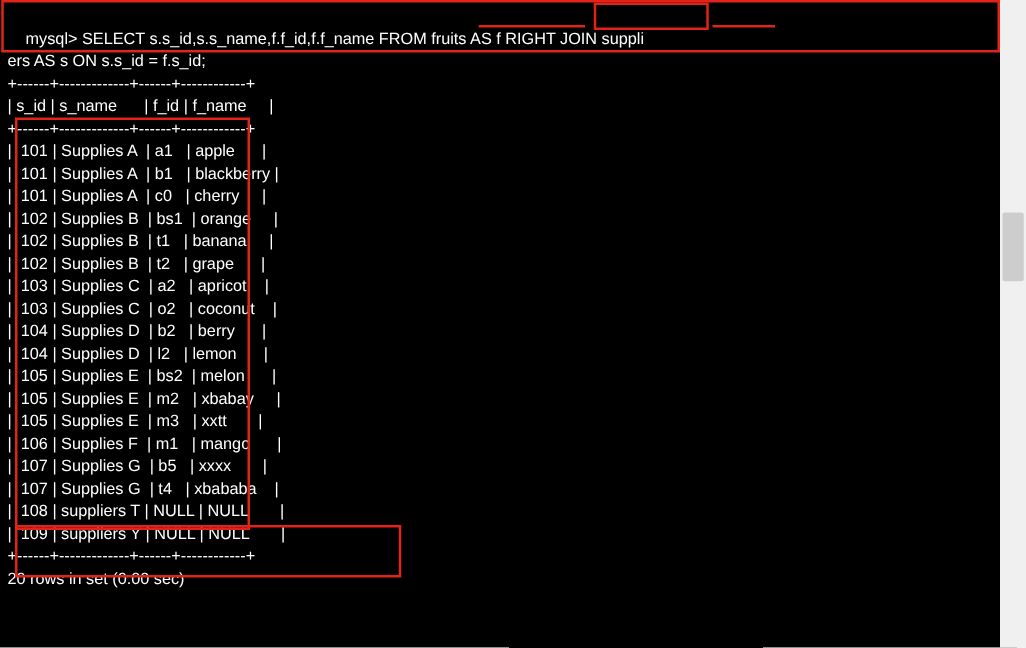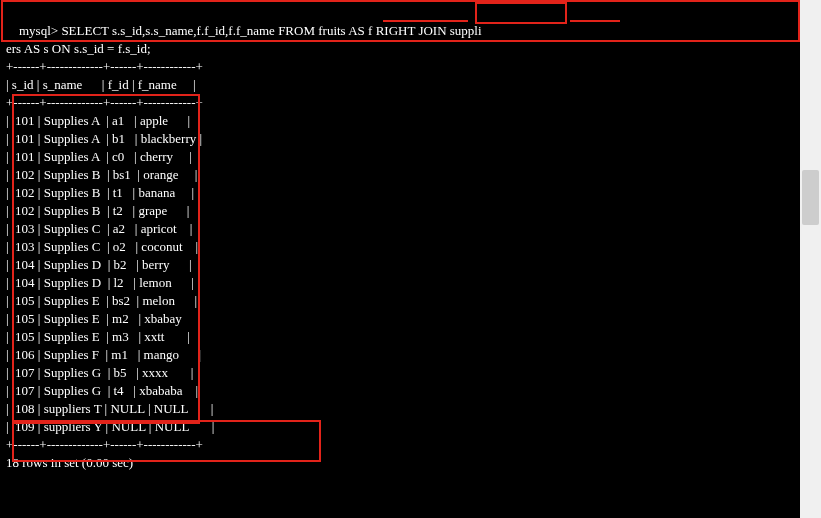--- a/index.html
+++ b/index.html
@@ -1,21 +1,21 @@
 <!DOCTYPE html>
 <html><head>
 <meta charset="utf-8">
 <style>
   html,body{margin:0;padding:0;background:#fff;}
   .terminal{
     width:800px;
     height:518px;
     background:#000;
     color:#fff;
-    font-family:Liberation Serif, serif;
+    font-family:Liberation Sans, sans-serif;
     font-size:13px;
     line-height:18px;
     white-space:pre;
     position:relative;
     padding:4px 6px;
     box-sizing:border-box;
     overflow:hidden;
   }
   .scrollbar{
     position:absolute;
@@ -67,21 +67,21 @@
 |  104 | Supplies D  | l2   | lemon      |
 |  105 | Supplies E  | bs2  | melon      |
 |  105 | Supplies E  | m2   | xbabay     |
 |  105 | Supplies E  | m3   | xxtt       |
 |  106 | Supplies F  | m1   | mango      |
 |  107 | Supplies G  | b5   | xxxx       |
 |  107 | Supplies G  | t4   | xbababa    |
 |  108 | suppliers T | NULL | NULL       |
 |  109 | suppliers Y | NULL | NULL       |
 </span><span>+------+-------------+------+------------+</span>
-<span>18 rows in set (0.00 sec)</span>
+<span>20 rows in set (0.00 sec)</span>
   </div>
 
   <div class="hl" style="left:1px;top:0px;width:795px;height:38px;"></div>
   <div class="ul" style="left:383px;top:20px;width:85px;"></div>
   <div class="hl" style="left:475px;top:2px;width:88px;height:18px;"></div>
   <div class="ul" style="left:570px;top:20px;width:50px;"></div>
 
   <div class="hl" style="left:12px;top:94px;width:184px;height:326px;"></div>
   <div class="hl" style="left:12px;top:420px;width:305px;height:38px;"></div>
 

